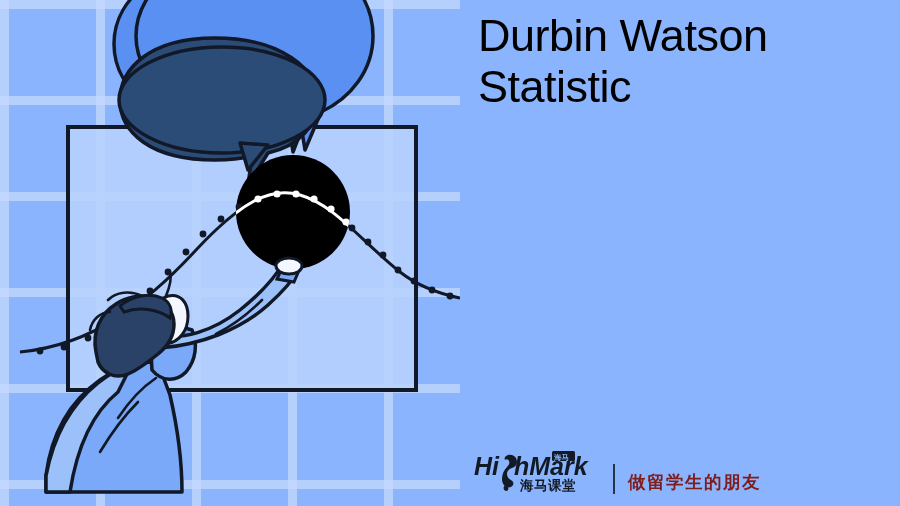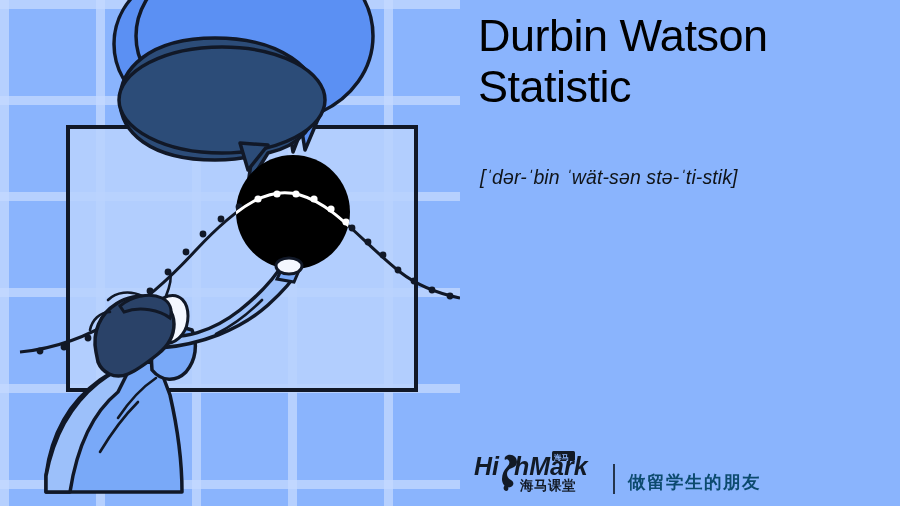--- a/index.html
+++ b/index.html
@@ -82,21 +82,21 @@
   #logo-divider {
     width: 2px;
     height: 30px;
     background: #1b2a3d;
     margin: 0 13px 0 11px;
     opacity: 0.92;
   }
   #logo-tagline {
     font-size: 17.5px;
     font-weight: 700;
-    color: #0c4a6e;
+    color: #7f1d1d;
     letter-spacing: 1.5px;
     white-space: nowrap;
   }
 </style>
 </head>
 <body>
 
 <div id="stage">
 
   <div id="illustration">
@@ -236,21 +236,20 @@
         <path d="M100,452 C112,432 126,414 138,402" fill="none" stroke="#111827" stroke-width="2.6" stroke-linecap="round"></path>
         <path d="M262,300 C248,314 232,326 216,334" fill="none" stroke="#111827" stroke-width="2.6" stroke-linecap="round"></path>
       </g>
     </svg>
   </div>
 
   <div id="text-panel">
 
     <div id="title">Durbin Watson Statistic</div>
 
-    <div id="pronunciation">[ˈdər-ˈbin ˈwät-sən stə-ˈti-stik]</div>
 
 
     <div id="logo-lockup">
 
       <div id="logo-mark">
         <svg width="128" height="46" viewBox="0 0 128 46" xmlns="http://www.w3.org/2000/svg">
 
           <text x="0" y="27" font-family="'Liberation Sans', sans-serif" font-size="25" font-weight="700" font-style="italic" fill="#121a26">Hi</text>
 
           <g transform="translate(24,5)">

